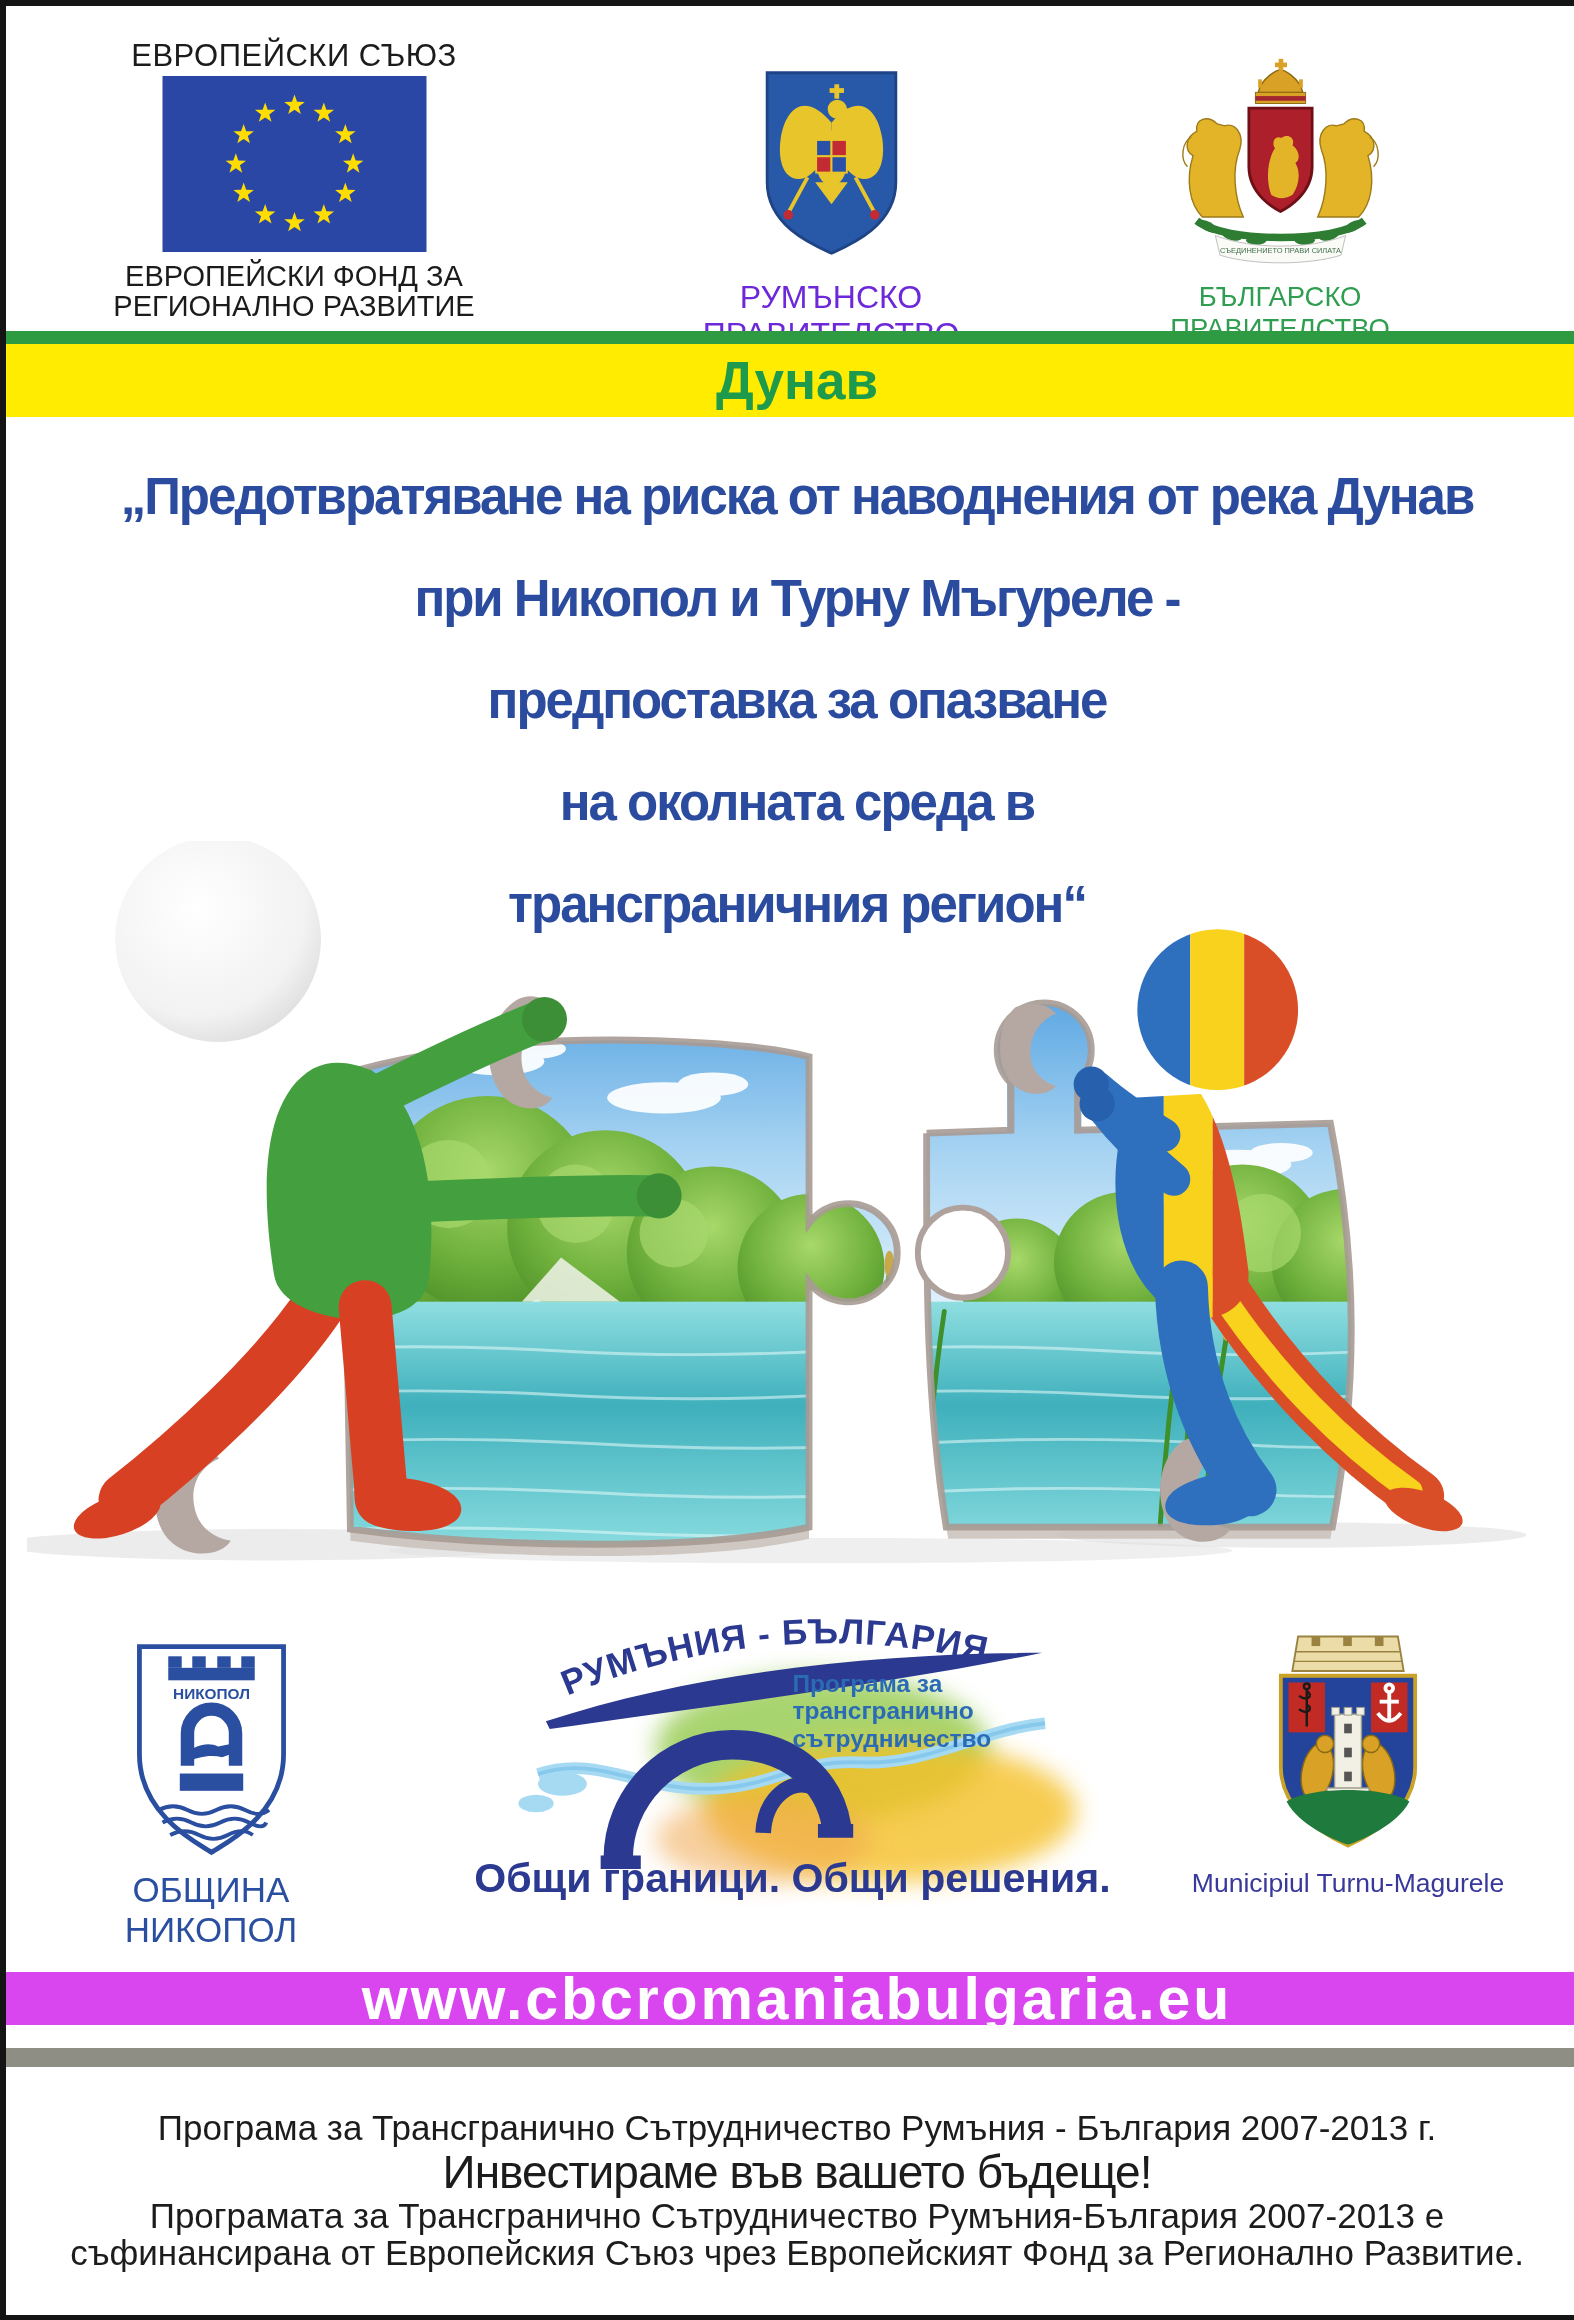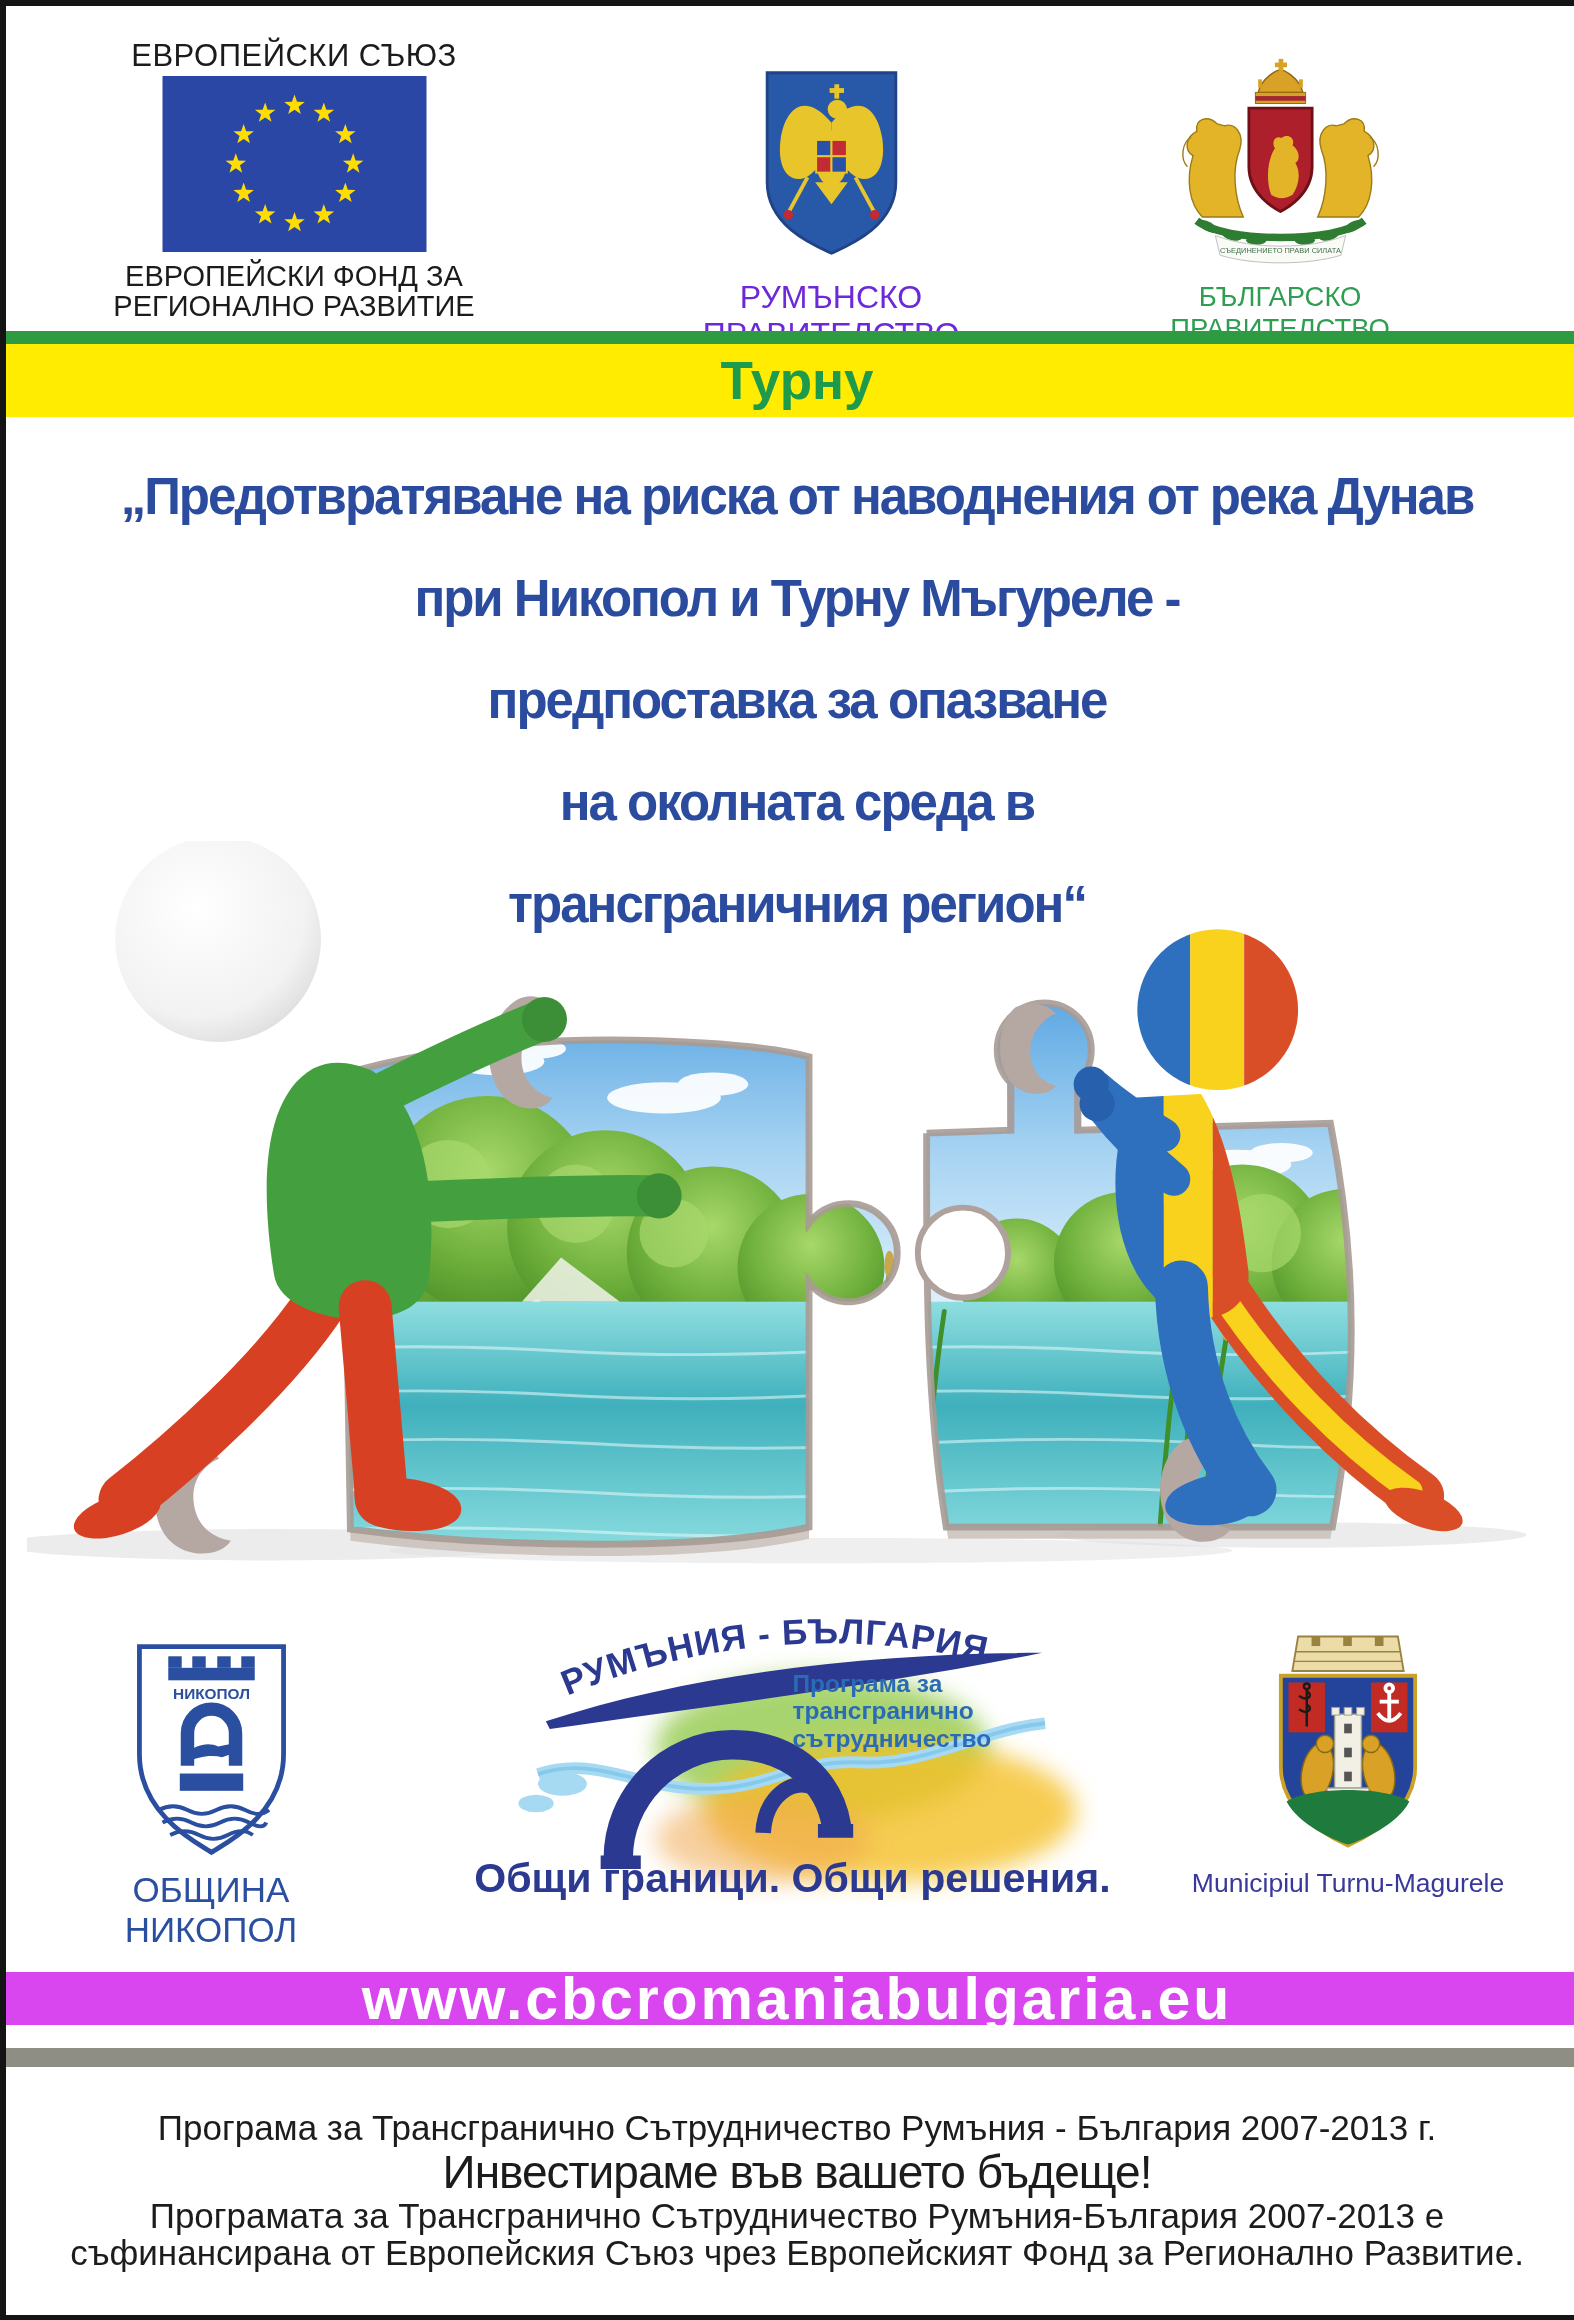--- a/index.html
+++ b/index.html
@@ -149,21 +149,21 @@
 
       <path d="M60,192 C100,207 160,207 200,192 L195,213 C160,224 100,224 65,213 Z" fill="#FAFAF7" stroke="#BBBBBB" stroke-width="1"></path>
       <text x="130" y="211" text-anchor="middle" font-size="8" fill="#3E6E46">СЪЕДИНЕНИЕТО ПРАВИ СИЛАТА</text>
     </svg>
     <div class="bg-caption">БЪЛГАРСКО ПРАВИТЕЛСТВО</div>
   </div>
 
   <div class="project-band">
     <div class="band-stripe"></div>
     <div class="band-yellow">
-      <span>Турну</span>
+      <span>Дунав</span>
     </div>
   </div>
 
   <div class="title-block">
     <div class="t-line">„Предотвратяване на риска от наводнения от река Дунав</div>
     <div class="t-line">при Никопол и Турну Мъгуреле -</div>
     <div class="t-line">предпоставка за опазване</div>
     <div class="t-line">на околната среда в</div>
     <div class="t-line">трансграничния регион“</div>
   </div>

